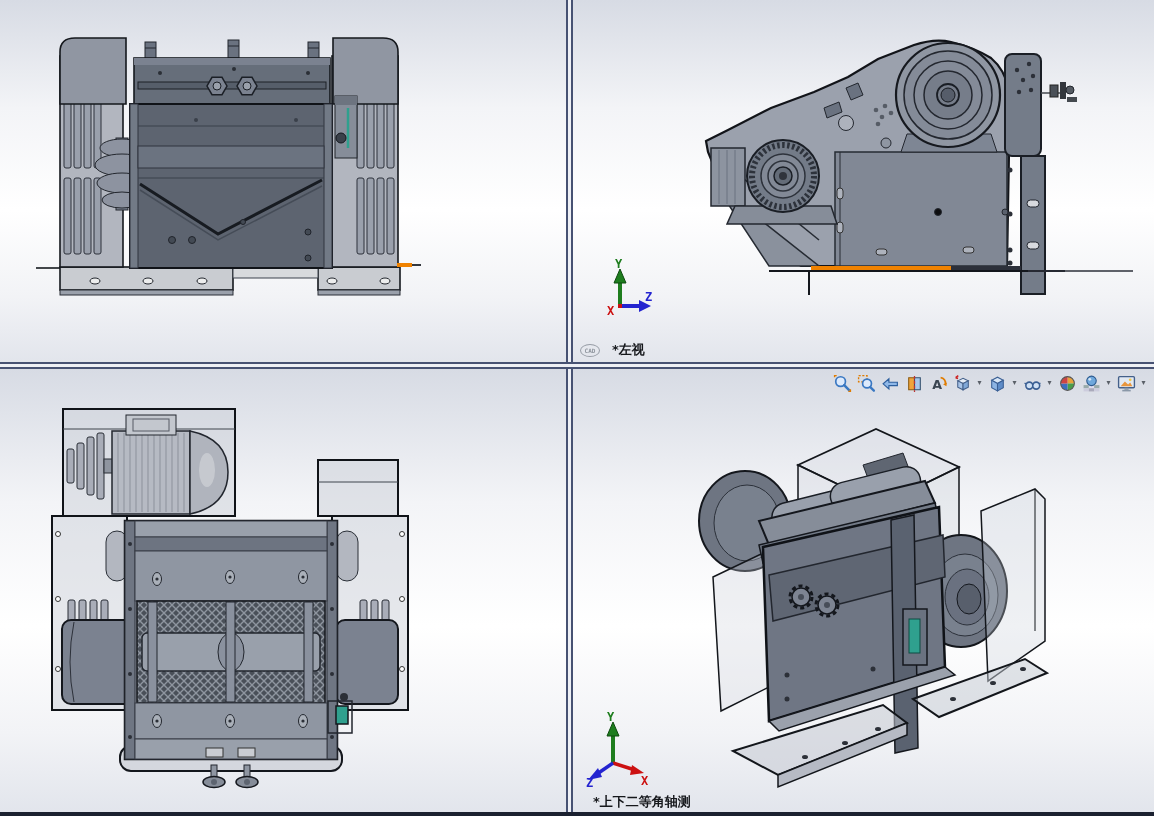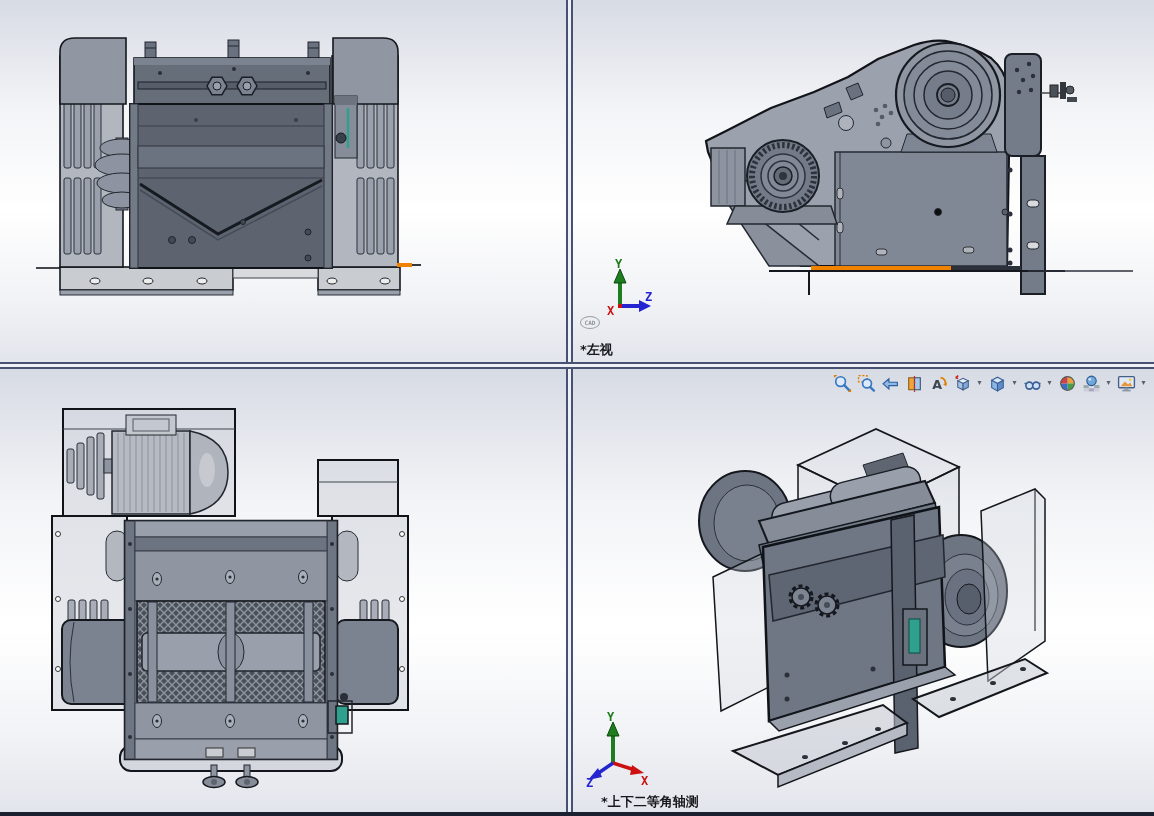--- a/index.html
+++ b/index.html
@@ -10,24 +10,24 @@
   #vp-tl{left:0;top:0;width:566px;height:362px;}
   #vp-tr{left:573px;top:0;width:581px;height:362px;}
   #vp-bl{left:0;top:369px;width:566px;height:444px;}
   #vp-br{left:573px;top:369px;width:581px;height:444px;}
   .viewport > svg.model{position:absolute;left:0;top:0;}
   .split-v{position:absolute;left:566px;top:0;width:7px;height:813px;background:#eef0f5;
            border-left:2px solid #475273;border-right:2px solid #475273;box-sizing:border-box;}
   .split-h{position:absolute;left:0;top:362px;width:1154px;height:7px;background:#eef0f5;
            border-top:2px solid #475273;border-bottom:2px solid #475273;box-sizing:border-box;}
   .bottom-edge{position:absolute;left:0;top:812px;width:1154px;height:4px;background:#1b2130;}
-  .vp-label{position:absolute;display:flex;gap:12px;
-            font:bold 13px "DejaVu Sans","Liberation Sans",sans-serif;color:#15171b;white-space:nowrap;flex-direction:column;}
+  .vp-label{position:absolute;display:flex;align-items:center;gap:12px;
+            font:bold 13px "DejaVu Sans","Liberation Sans",sans-serif;color:#15171b;white-space:nowrap;}
   #label-tr{left:7px;bottom:3px;}
-  #label-br{left:28px;bottom:2px;margin-top:46px;}
+  #label-br{left:20px;bottom:2px;margin-top:46px;}
   .stamp{display:inline-flex;align-items:center;justify-content:center;
          width:18px;height:11px;border:1px solid #979da6;border-radius:50%;
          color:#8d939c;font:bold 6px "DejaVu Sans Mono",monospace;letter-spacing:0;}
   .triad{position:absolute;}
   #triad-tr{left:20px;top:256px;}
   #triad-br{left:12px;top:338px;}
   .triad text{font:bold 12px "DejaVu Sans Mono",monospace;}
   .hud-toolbar{position:absolute;top:3px;right:6px;display:flex;align-items:center;gap:2px;}
   .tool{width:22px;height:22px;display:inline-flex;align-items:center;justify-content:center;}
   .tool svg{width:19px;height:19px;}

